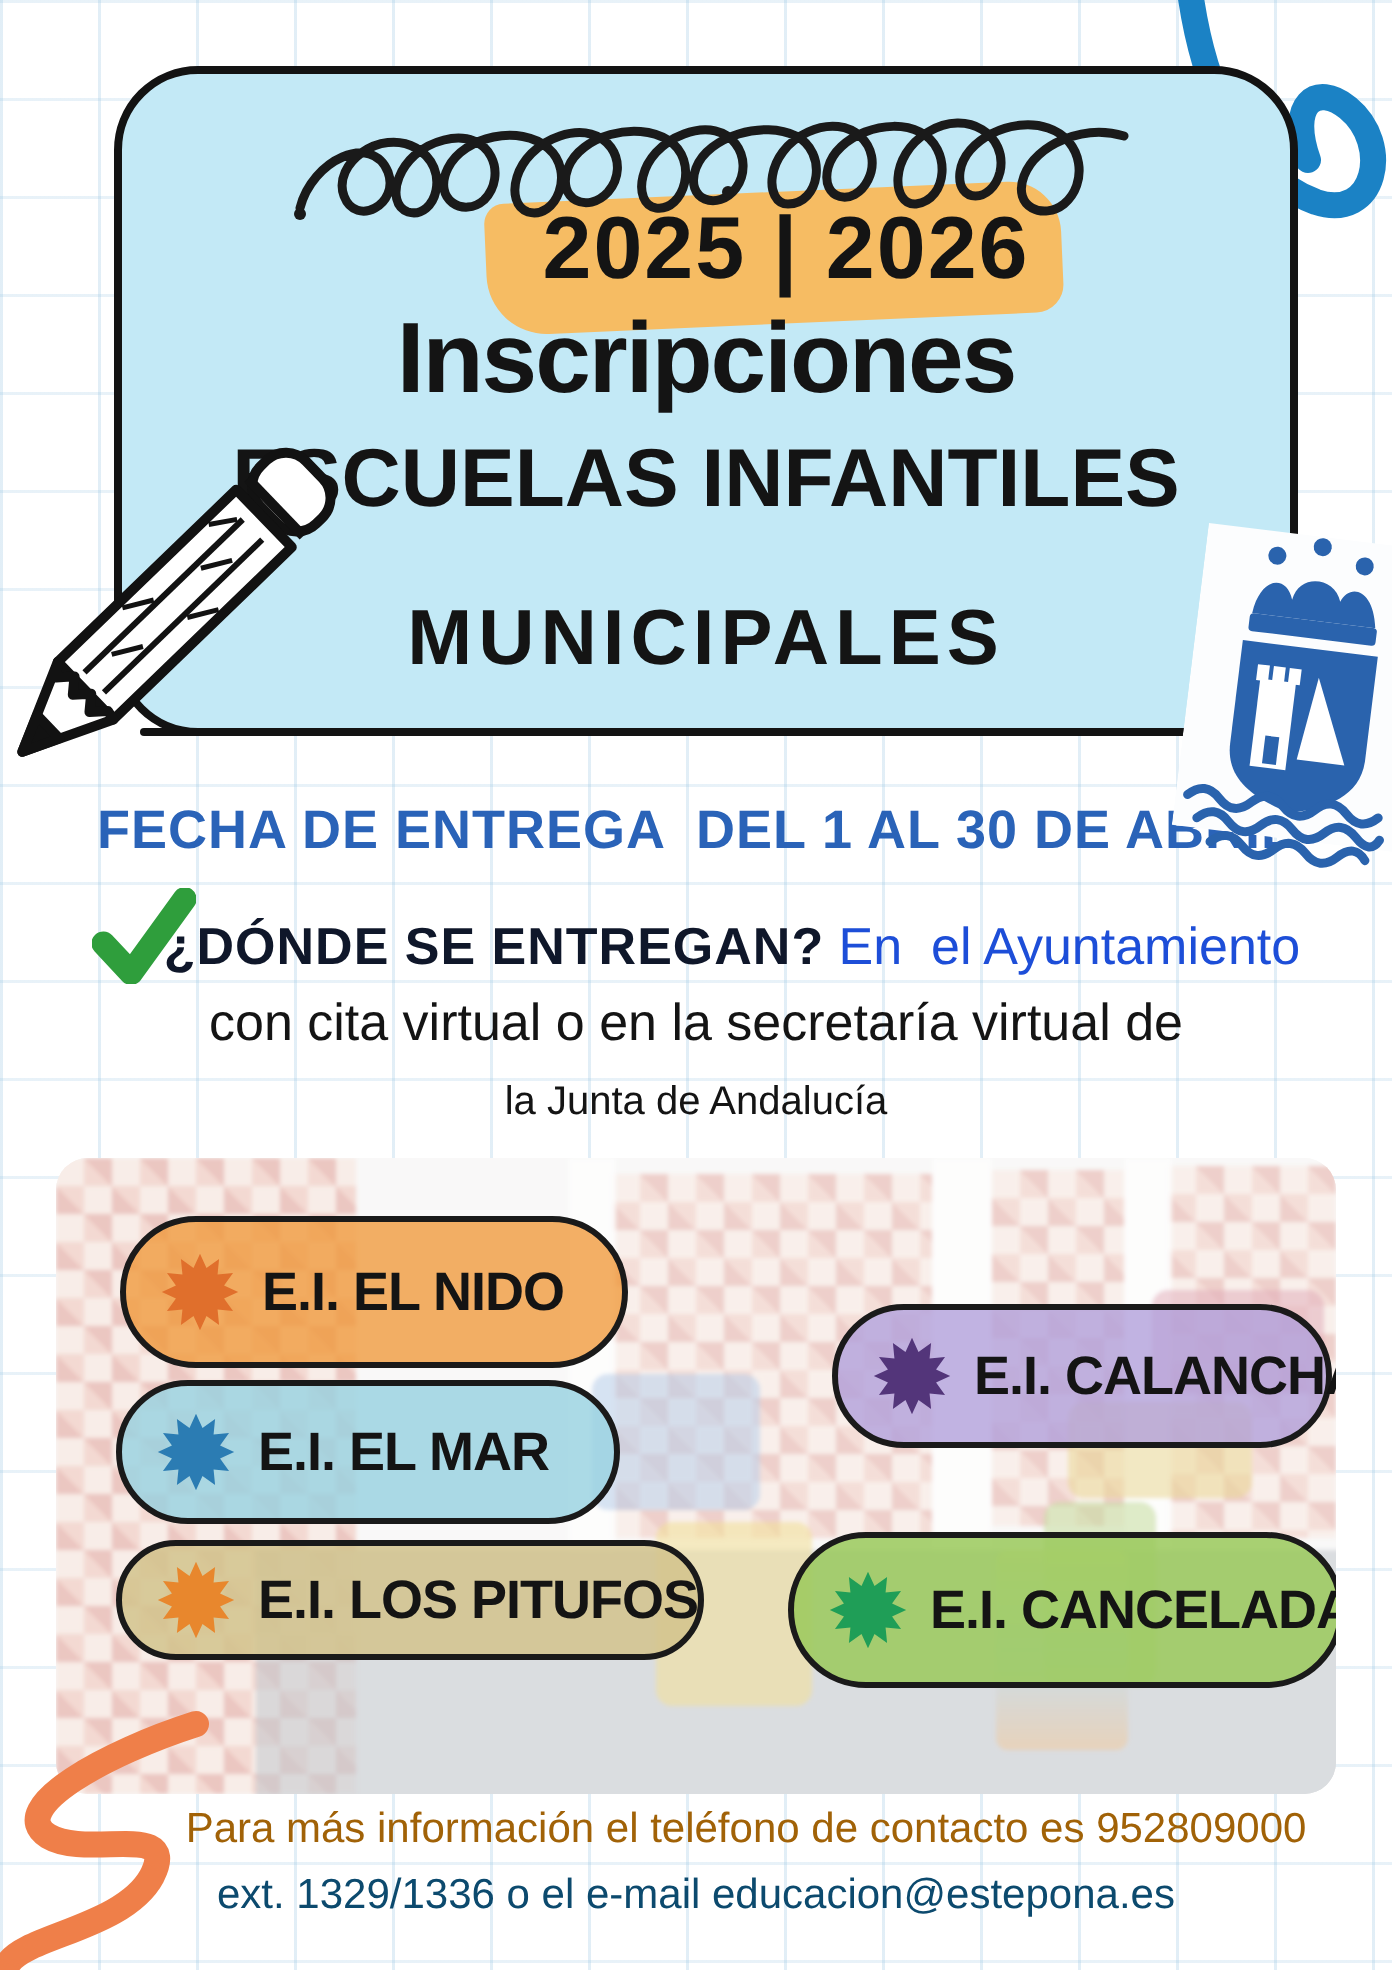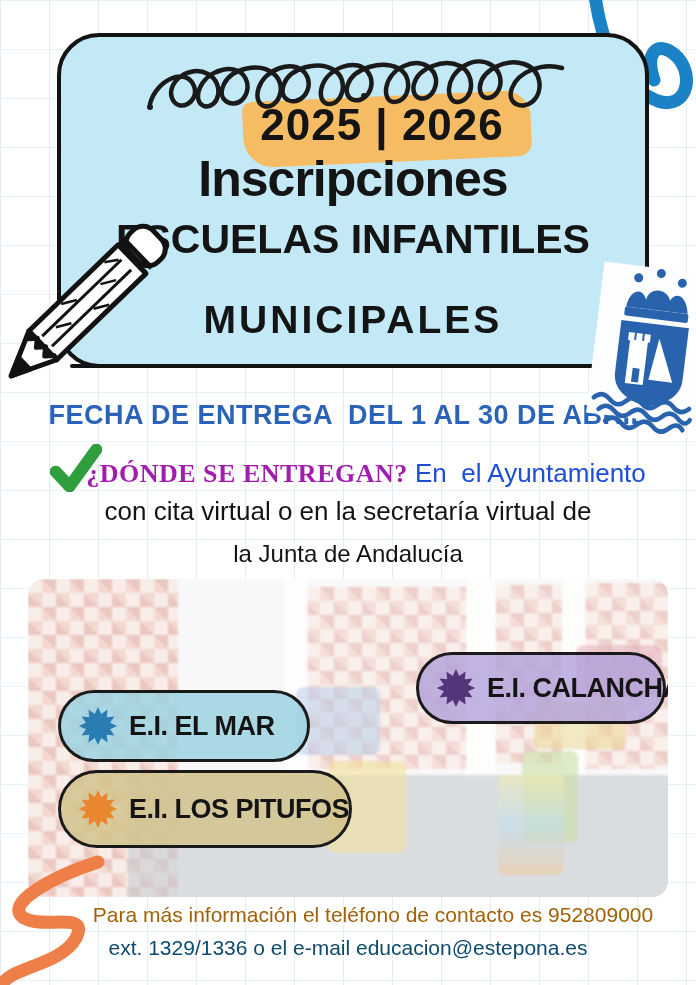--- a/index.html
+++ b/index.html
@@ -24,21 +24,21 @@
   }
   .card-bottom-line{
     left:70px;top:364px;width:620px;height:4px;background:#131313;z-index:2;border-radius:2px;
   }
   .spiral{left:142px;top:52px;width:432px;height:72px;z-index:4;}
   .highlight{
     left:243px;top:96px;width:288px;height:66px;background:#f6bc63;
     border-radius:10px 26px 14px 30px;transform:rotate(-2.5deg);z-index:3;
   }
   .years{
-    left:224px;top:100px;width:316px;z-index:5;text-align:center;
+    left:235px;top:100px;width:316px;z-index:5;text-align:center;
     font-size:44px;font-weight:700;letter-spacing:1px;color:#141414;
   }
   .title1{
     left:57px;top:150px;width:592px;z-index:5;text-align:center;
     font-size:50px;font-weight:700;letter-spacing:-1px;
   }
   .title2{
     left:57px;top:216px;width:592px;z-index:5;text-align:center;
     font-size:41px;font-weight:700;letter-spacing:0px;
   }
@@ -60,21 +60,21 @@
     font-size:27px;font-weight:700;color:#2a63b8;letter-spacing:0.5px;
   }
   .where-line1{
     left:0px;top:444px;width:696px;z-index:5;text-align:center;
     font-size:26px;line-height:44px;
   }
   .where-line1 .q{color:#3dbecb;font-weight:700;letter-spacing:0.5px;}
   .where-line1 .a{color:#1d4ed8;}
   .check{display:inline-block;vertical-align:-10px;width:52px;height:48px;margin-right:-16px;}
   .where-line2{left:0;top:496px;width:696px;z-index:5;text-align:center;font-size:26px;}
-  .where-line3{left:0;top:540px;width:696px;z-index:5;text-align:center;font-size:24px;}
+  .where-line3{left:0;top:540px;width:696px;z-index:5;text-align:center;font-size:20px;}
 
   
   .photo{
     left:28px;top:579px;width:640px;height:318px;border-radius:16px;
     overflow:hidden;background:#f4f3f2;z-index:5;
   }
   .photo .scene{position:absolute;inset:0;filter:blur(1px);}
   .mosaic{
     background-image:
       linear-gradient(45deg, rgba(206,108,96,.85) 25%, transparent 25%, transparent 75%, rgba(206,108,96,.85) 75%),
@@ -103,21 +103,21 @@
   
   .pill{
     position:absolute;display:flex;align-items:center;gap:10px;
     border:3.5px solid #1a1a1a;border-radius:999px;box-sizing:border-box;
     padding:0 16px 0 16px;z-index:7;
   }
   .pill .star{width:42px;height:42px;flex:0 0 auto;}
   .pill .label{font-size:27px;font-weight:700;letter-spacing:-0.5px;color:#141414;white-space:nowrap;}
   .pill-nido{left:32px;top:29px;width:254px;height:76px;}
   .pill-mar{left:30px;top:111px;width:252px;height:72px;}
-  .pill-pitufos{left:30px;top:191px;width:294px;height:78px;}
+  .pill-pitufos{left:30px;top:191px;width:294px;height:60px;}
   .pill-calancha{left:388px;top:73px;width:250px;height:72px;}
   .pill-cancelada{left:366px;top:187px;width:278px;height:78px;}
 
   
   .footer1{left:0;top:903px;width:696px;z-index:5;text-align:center;font-size:21px;color:#a16207;padding-left:25px;}
   .footer2{left:0;top:936px;width:696px;z-index:5;text-align:center;font-size:21px;color:#0c4a6e;}
 </style>
 </head>
 <body>
 
@@ -186,21 +186,21 @@
     <path d="M12,151 q8,-8 16,0 t16,0 t16,0 t16,0 t16,0 t12,0"></path>
     <path d="M20,162 q8,-8 16,0 t16,0 t16,0 t16,0 t14,0"></path>
   </g>
 </svg>
 
 <div class="abs date-line pre" style="color: rgb(42, 99, 184);">FECHA DE ENTREGA  DEL 1 AL 30 DE ABRIL</div>
 
 <div class="abs where-line1">
   <svg class="check" viewBox="0 0 56 52">
     <polyline points="6,30 21,46 50,6" fill="none" stroke="#2f9e3c" stroke-width="13" stroke-linecap="round" stroke-linejoin="round"></polyline>
-  </svg><span class="q pre" style="color: #a21caf; font-family: Liberation Serif, serif;">¿DÓNDE SE ENTREGAN?</span><span class="a pre"> En  el Ayuntamiento</span>
+  </svg><span class="q pre" style="color: #0f172a;">¿DÓNDE SE ENTREGAN?</span><span class="a pre"> En  el Ayuntamiento</span>
 </div>
 <div class="abs where-line2 pre">con cita virtual o en la secretaría virtual de</div>
 <div class="abs where-line3 pre">la Junta de Andalucía</div>
 
 <div class="abs photo">
   <div class="scene">
     <div class="wall-left mosaic"></div>
     <div class="panel mosaic p1"></div>
     <div class="panel mosaic p2"></div>
     <div class="panel mosaic p3"></div>
@@ -210,20 +210,26 @@
     <div class="floor"></div>
     <div class="toy slide"></div>
     <div class="toy redtoy"></div>
     <div class="toy cart"></div>
     <div class="toy seesaw"></div>
     <div class="toy greentoy"></div>
     <div class="toy tower"></div>
   </div>
   <div class="wash"></div>
 
+  <div class="pill pill-nido" style="background-color: rgba(240, 152, 58, 0.78);">
+    <svg class="star" viewBox="0 0 44 44" style="color: rgb(224, 111, 44);">
+      <polygon fill="currentColor" points="42,22 34.6,25.4 39.3,32 31.2,31.2 32,39.3 25.4,34.6 22,42 18.6,34.6 12,39.3 12.8,31.2 4.7,32 9.4,25.4 2,22 9.4,18.6 4.7,12 12.8,12.8 12,4.7 18.6,9.4 22,2 25.4,9.4 32,4.7 31.2,12.8 39.3,12 34.6,18.6"></polygon>
+    </svg>
+    <span class="label">E.I. EL NIDO</span>
+  </div>
 
   <div class="pill pill-mar" style="background-color: rgba(152, 210, 224, 0.82);">
     <svg class="star" viewBox="0 0 44 44" style="color: rgb(43, 124, 179);">
       <polygon fill="currentColor" points="42,22 34.6,25.4 39.3,32 31.2,31.2 32,39.3 25.4,34.6 22,42 18.6,34.6 12,39.3 12.8,31.2 4.7,32 9.4,25.4 2,22 9.4,18.6 4.7,12 12.8,12.8 12,4.7 18.6,9.4 22,2 25.4,9.4 32,4.7 31.2,12.8 39.3,12 34.6,18.6"></polygon>
     </svg>
     <span class="label">E.I. EL MAR</span>
   </div>
 
   <div class="pill pill-pitufos" style="background-color: rgba(210, 195, 140, 0.85);">
     <svg class="star" viewBox="0 0 44 44" style="color: rgb(232, 135, 45);">
@@ -232,20 +238,26 @@
     <span class="label">E.I. LOS PITUFOS</span>
   </div>
 
   <div class="pill pill-calancha" style="background-color: rgba(178, 160, 219, 0.8);">
     <svg class="star" viewBox="0 0 44 44" style="color: rgb(83, 53, 122);">
       <polygon fill="currentColor" points="42,22 34.6,25.4 39.3,32 31.2,31.2 32,39.3 25.4,34.6 22,42 18.6,34.6 12,39.3 12.8,31.2 4.7,32 9.4,25.4 2,22 9.4,18.6 4.7,12 12.8,12.8 12,4.7 18.6,9.4 22,2 25.4,9.4 32,4.7 31.2,12.8 39.3,12 34.6,18.6"></polygon>
     </svg>
     <span class="label">E.I. CALANCHA</span>
   </div>
 
+  <div class="pill pill-cancelada" style="background-color: rgba(154, 201, 90, 0.85);">
+    <svg class="star" viewBox="0 0 44 44" style="color: rgb(31, 158, 87);">
+      <polygon fill="currentColor" points="42,22 34.6,25.4 39.3,32 31.2,31.2 32,39.3 25.4,34.6 22,42 18.6,34.6 12,39.3 12.8,31.2 4.7,32 9.4,25.4 2,22 9.4,18.6 4.7,12 12.8,12.8 12,4.7 18.6,9.4 22,2 25.4,9.4 32,4.7 31.2,12.8 39.3,12 34.6,18.6"></polygon>
+    </svg>
+    <span class="label">E.I. CANCELADA</span>
+  </div>
 </div>
 
 <svg class="abs orange-scribble" viewBox="0 0 120 133">
   <g fill="none" stroke="#ef7f49" stroke-width="13" stroke-linecap="round">
     <path d="M104,10 C60,24 8,52 30,66 C50,78 96,58 82,86 C68,112 18,116 10,130"></path>
   </g>
 </svg>
 
 <div class="abs footer1 pre">Para más información el teléfono de contacto es 952809000</div>
 <div class="abs footer2 pre">ext. 1329/1336 o el e-mail educacion@estepona.es</div>

